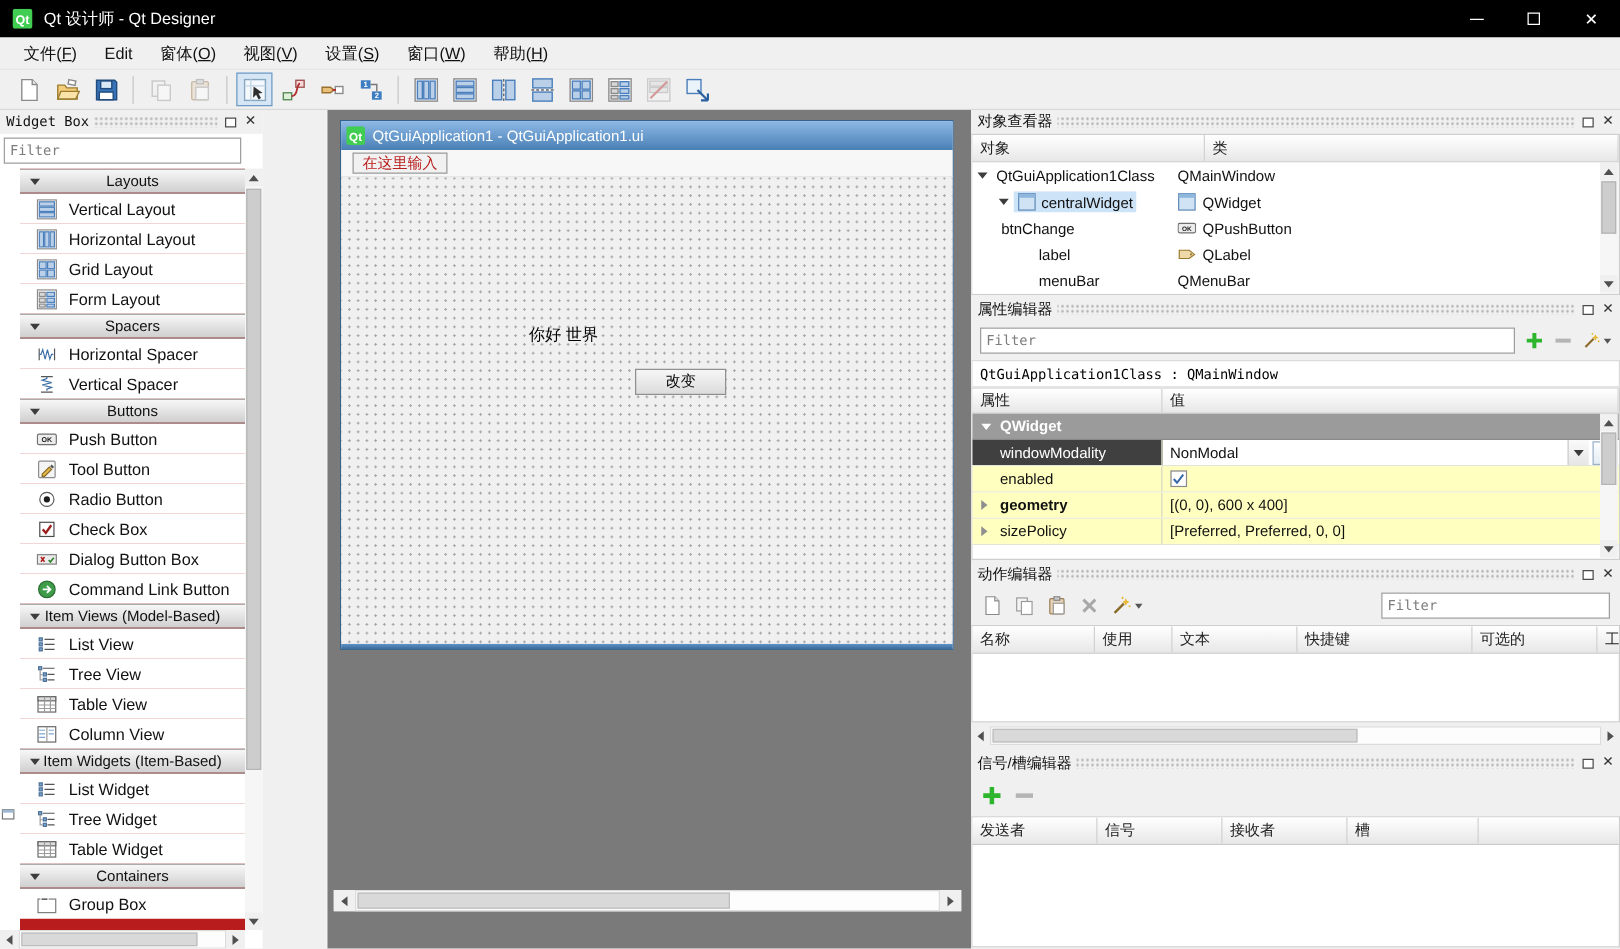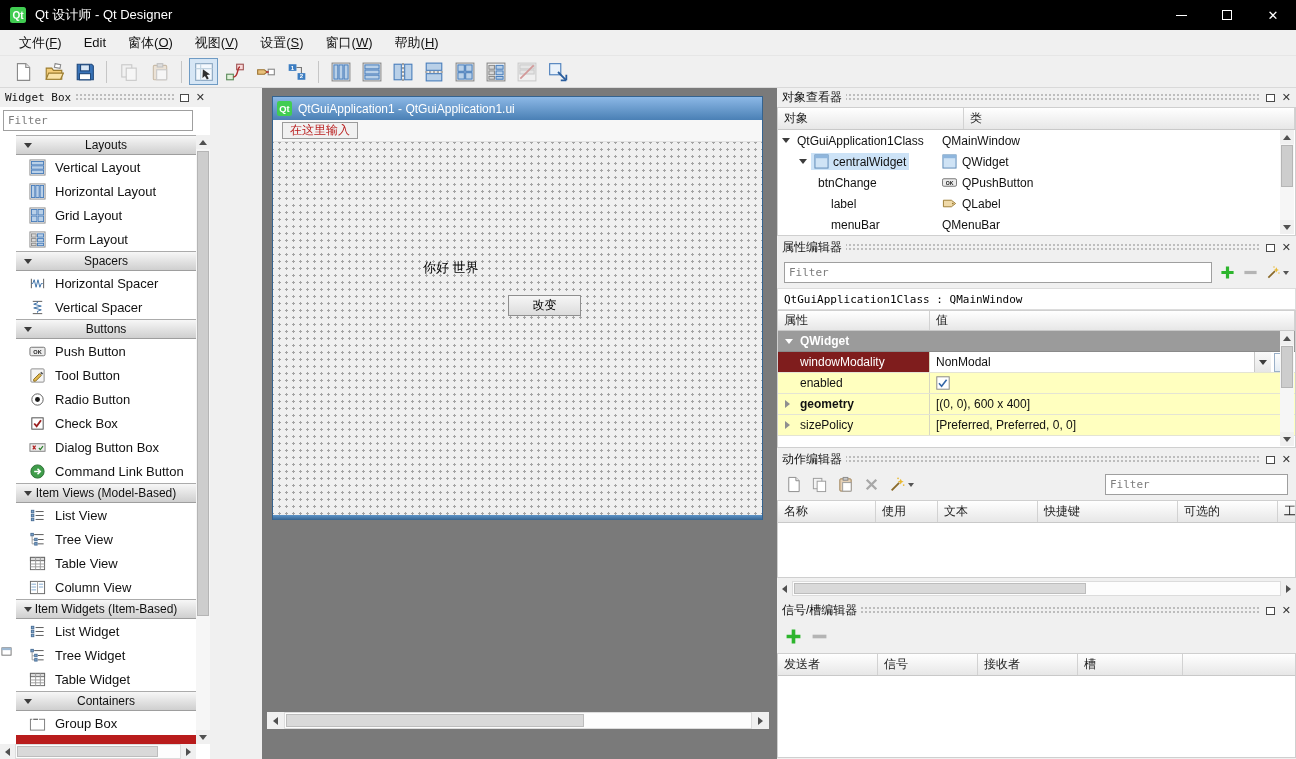--- a/index.html
+++ b/index.html
@@ -126,21 +126,21 @@
 .pe-btn{height:22px;display:flex;align-items:center;justify-content:center;gap:2px;}
 .pe-btn .ic{width:15px;height:15px;}
 .pe-class{position:absolute;top:50px;left:0;right:0;height:22px;line-height:21px;background:#fff;border:1px solid #dcdcdc;padding-left:6px;font-family:"DejaVu Sans Mono","Liberation Mono",monospace;font-size:11px;color:#000;}
 .pe-table{position:absolute;top:72px;left:0;right:0;bottom:0;background:#fff;border:1px solid #cfcfcf;}
 .pe-table .cols{height:20px;}
 .pe-table .colh{line-height:19px;}
 .pe-section{height:21px;background:#9b9b9b;border-bottom:1px solid #8a8a8a;display:flex;align-items:center;gap:7px;padding-left:7px;color:#fff;font-weight:bold;font-size:12px;}
 .prop-row{display:flex;height:21px;border-bottom:1px solid #e4e4d4;font-size:12px;}
 .prop-c1{width:152px;flex:none;background:#ffffbf;border-right:1px solid #d8d8c0;display:flex;align-items:center;padding-left:22px;position:relative;overflow:hidden;}
 .prop-c1 .tri-r{position:absolute;left:7px;}
-.prop-c1.psel{background:#7f1d1d;color:#fff;}
+.prop-c1.psel{background:#404040;color:#fff;}
 .prop-c2{flex:1;background:#ffffbf;display:flex;align-items:center;padding-left:6px;overflow:hidden;}
 .prop-c2.white{background:#fff;padding-right:0;}
 .pv-text{white-space:nowrap;}
 .combo{margin-left:auto;width:17px;height:100%;border-left:1px solid #c8c8c8;display:flex;align-items:center;justify-content:center;background:linear-gradient(#fafafa,#e6e6e6);flex:none;}
 .resetbtn{width:20px;height:19px;margin:0 1px 0 3px;border:1px solid #9ab0c8;background:linear-gradient(#fdfdfd,#e4ecf4);display:flex;align-items:center;justify-content:center;flex:none;}
 .resetbtn svg{width:13px;height:13px;}
 .pcheck{width:14px;height:14px;display:inline-block;}
 .pcheck svg{width:100%;height:100%;display:block;}
 .b{font-weight:bold;}
 .pe-vscroll{top:20px;right:1px;bottom:1px;}
@@ -725,21 +725,21 @@
                   <span class="ic ">
                     <svg viewBox="0 0 16 16">
                       <rect x="1" y="1" width="14" height="14" fill="#cfe3f5" stroke="#5a87b5"></rect>
                       <rect x="1" y="1" width="14" height="3.5" fill="#8fb6dd"></rect>
                     </svg>
                   </span>
                   <span>QWidget</span>
                 </div>
               </div>
               <div class="oi-row">
-                <div class="oi-c1" style="padding-left: 37px;">
+                <div class="oi-c1" style="padding-left: 20px;">
                   <span class="oi-selwrap">
                     <span>btnChange</span>
                   </span>
                 </div>
                 <div class="oi-c2">
                   <span class="ic ">
                     <svg viewBox="0 0 16 16">
                       <rect x="0.5" y="4" width="15" height="8" rx="1.5" fill="#ececec" stroke="#6f6f6f"></rect>
                       <text x="8" y="10.5" font-size="5.5" text-anchor="middle" fill="#222" font-weight="bold">OK</text>
                     </svg>

